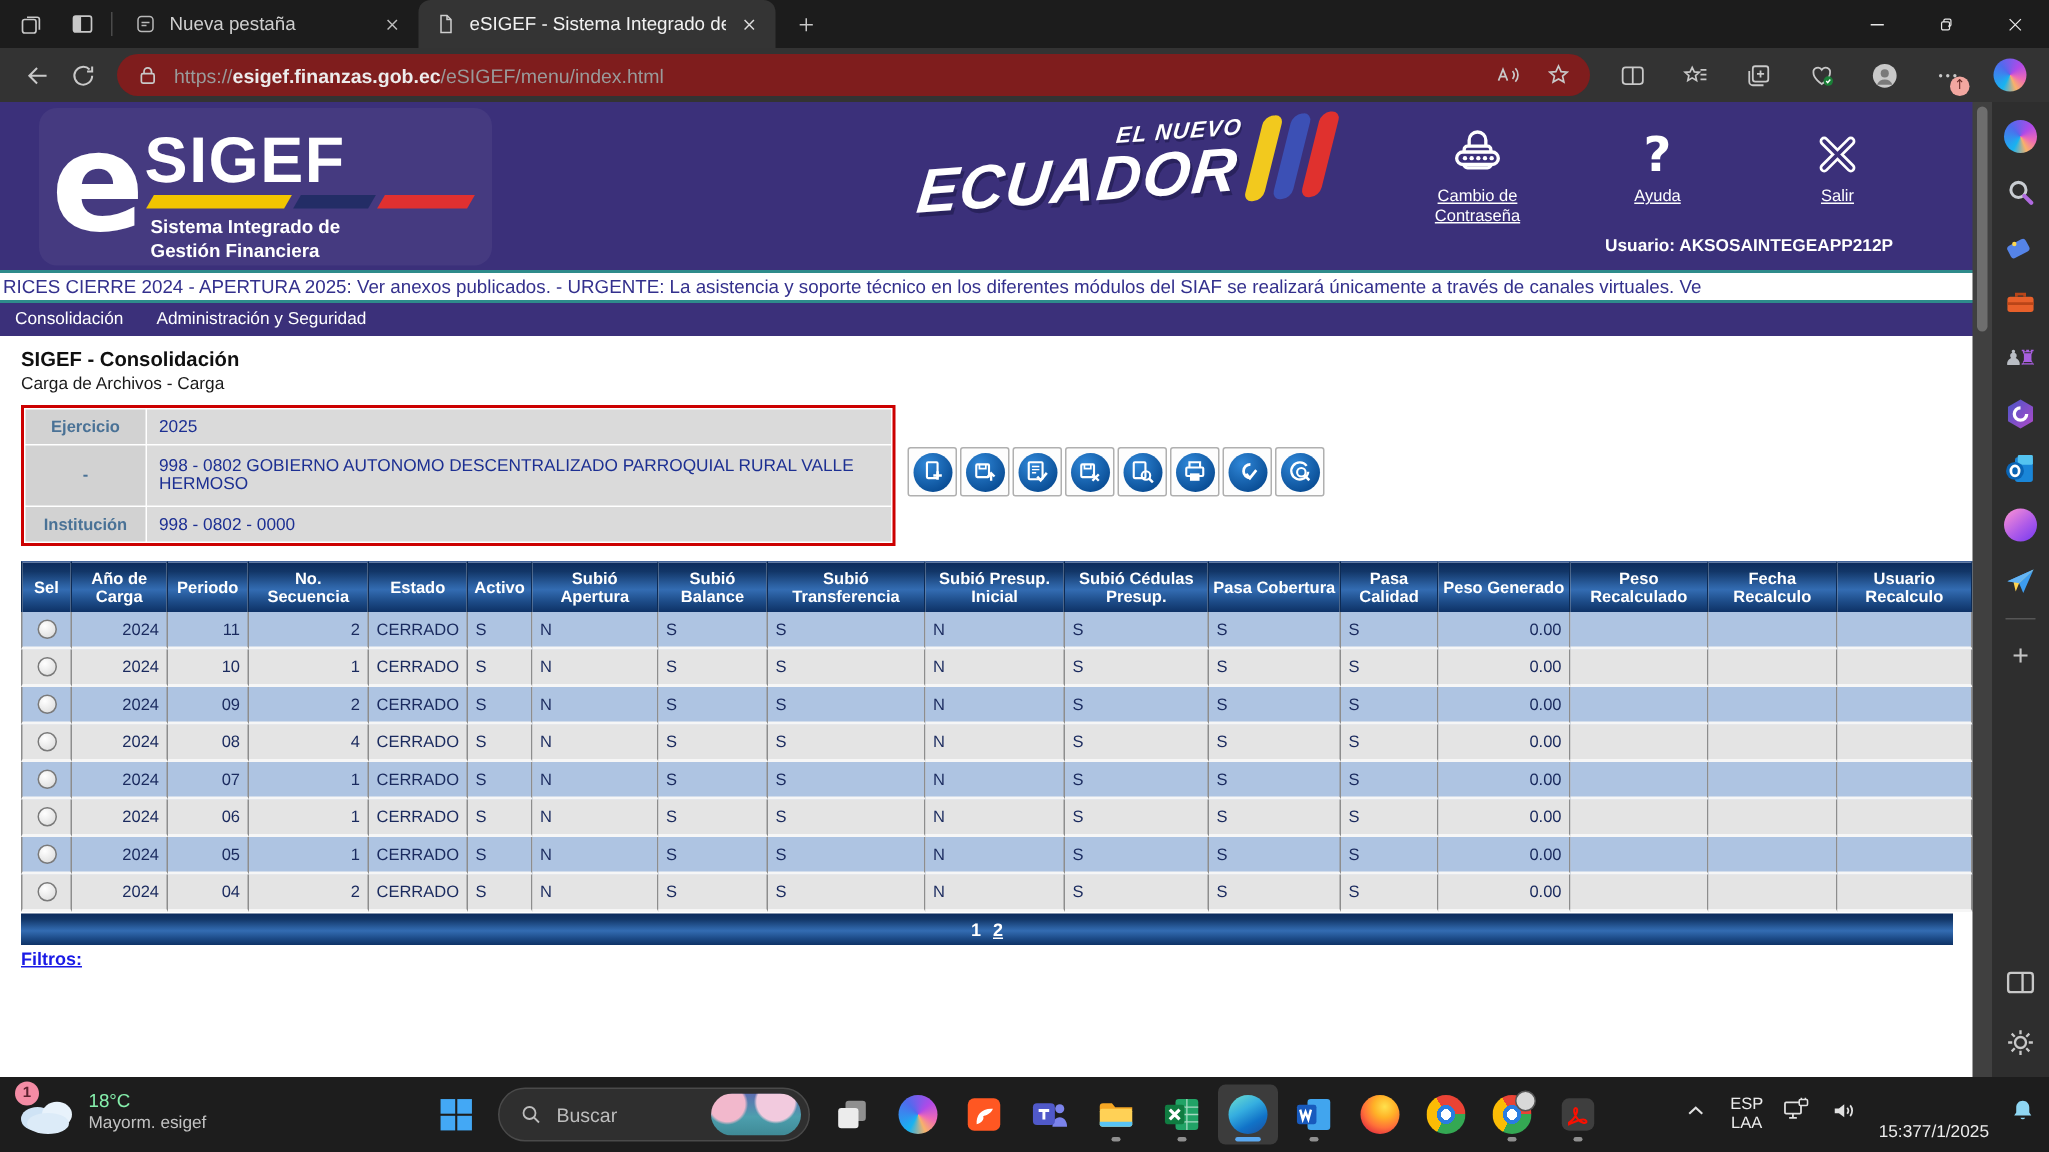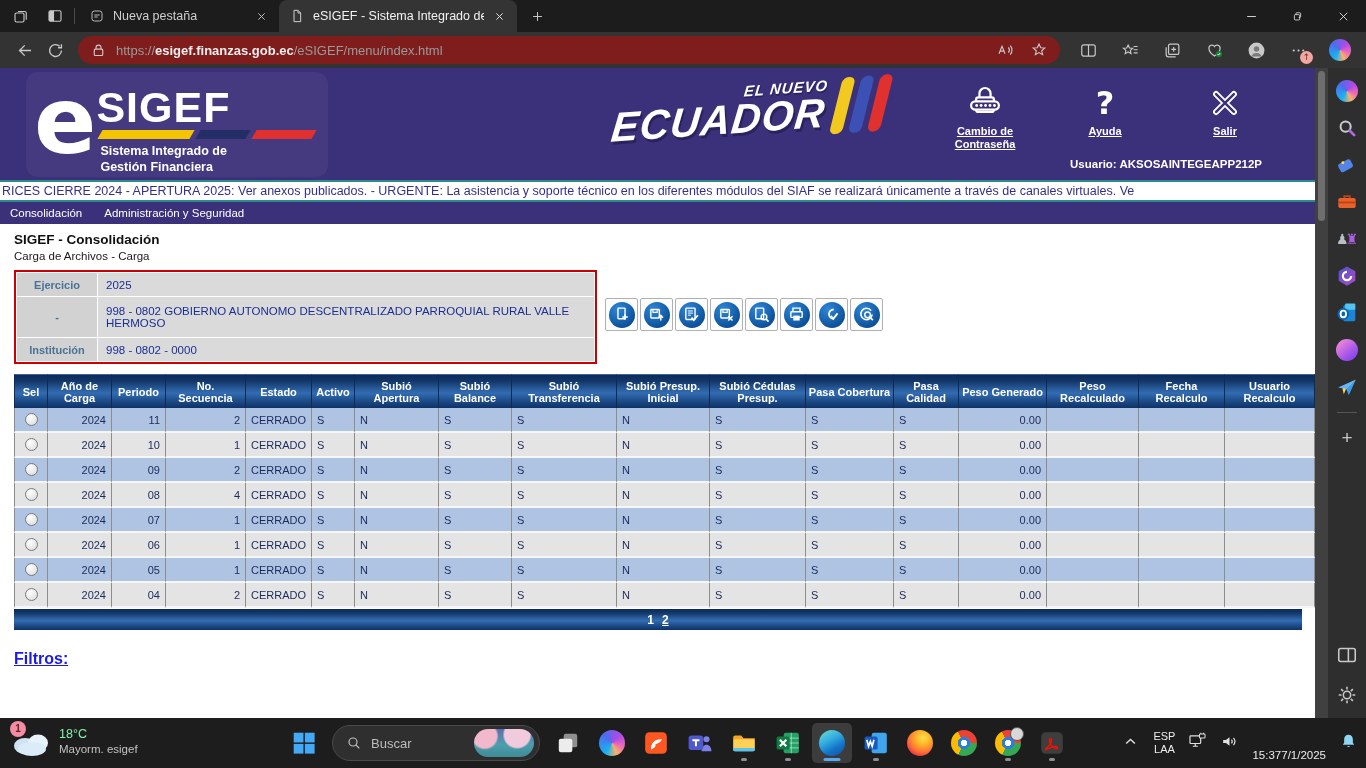--- a/index.html
+++ b/index.html
@@ -88,21 +88,21 @@
              text-shadow:2px 3px 0 rgba(15,15,50,.4); }
   .ec-stripes { display:flex; gap:6px; margin-top:2px; }
   .ec-stripes i { display:block; width:13px; height:56px; border-radius:6px; transform:skewX(-18deg); }
   .ec-y { background:#f2c91e; } .ec-b { background:#3c50b5; } .ec-r { background:#e0312e; }
 
   .header-actions { position:absolute; right:60px; top:14px; display:flex; gap:34px; }
   .ha-item { display:flex; flex-direction:column; align-items:center; width:86px; }
   .ha-icon { height:42px; display:flex; align-items:center; justify-content:center; }
   .ha-icon svg { width:40px; height:40px; }
   .ha-q { font-size:32px; font-weight:bold; color:#fff; line-height:40px; font-family:"DejaVu Sans",sans-serif; }
-  .ha-label { margin-top:1px; font-size:11px; font-weight:bold; color:#fff; text-decoration:underline;
+  .ha-label { margin-top:1px; font-size:11px; font-weight:normal; color:#fff; text-decoration:underline;
               text-align:center; line-height:1.2; }
   .header-user { position:absolute; right:66px; top:90px; display:flex; 
                  color:#fff; font-size:11.5px; font-weight:bold; }
 
   
   .ticker { height:22px; background:#ffffff; border-top:2px solid #2e8b8b; border-bottom:2px solid #2e8b8b;
             color:#33308d; font-size:12.5px; line-height:18px; white-space:nowrap; overflow:hidden;
             padding-left:2px; flex:none; }
   .menubar { height:22px; background:#3b307a; color:#fff; display:flex; align-items:center;
              gap:22px; padding-left:10px; font-size:11.5px; flex:none; }
@@ -144,21 +144,21 @@
   td.c-center { text-align:center; }
   td.c-right { text-align:right; }
   .radio { display:inline-block; width:13px; height:13px; border-radius:50%;
            background:radial-gradient(circle at 35% 30%, #ffffff, #d8d8d8); border:1px solid #7a7a7a;
            vertical-align:middle; }
   .pager-bar { width:1288px; height:21px; margin-top:1px;
                background:linear-gradient(180deg,#0b2a5c 0%,#123667 18%,#2b5fa0 45%,#336cb2 55%,#1c4a86 80%,#0e3266 100%);
                color:#fff; display:flex; align-items:center; justify-content:center; gap:8px;
                font-size:12px; font-weight:bold; }
   .pager-link { text-decoration:underline; }
-  .filters-link { display:inline-block; margin-top:20px; color:#1a1ae6; font-size:16px;
+  .filters-link { display:inline-block; margin-top:0; color:#1a1ae6; font-size:12px;
                   font-weight:bold; text-decoration:underline; }
 
   
   .taskbar { height:50px; background:#1d1d1d; position:relative; flex:none; }
   .weather { position:absolute; left:12px; top:6px; display:flex; gap:9px; align-items:center; }
   .cloud-wrap { position:relative; width:38px; height:34px; }
   .cloud-wrap svg { width:38px; height:34px; }
   .weather-badge { position:absolute; left:-2px; top:-3px; width:16px; height:16px; border-radius:50%;
                    background:#f48ca5; color:#5d2230; font-size:10px; font-weight:bold; line-height:16px;
                    text-align:center; }

